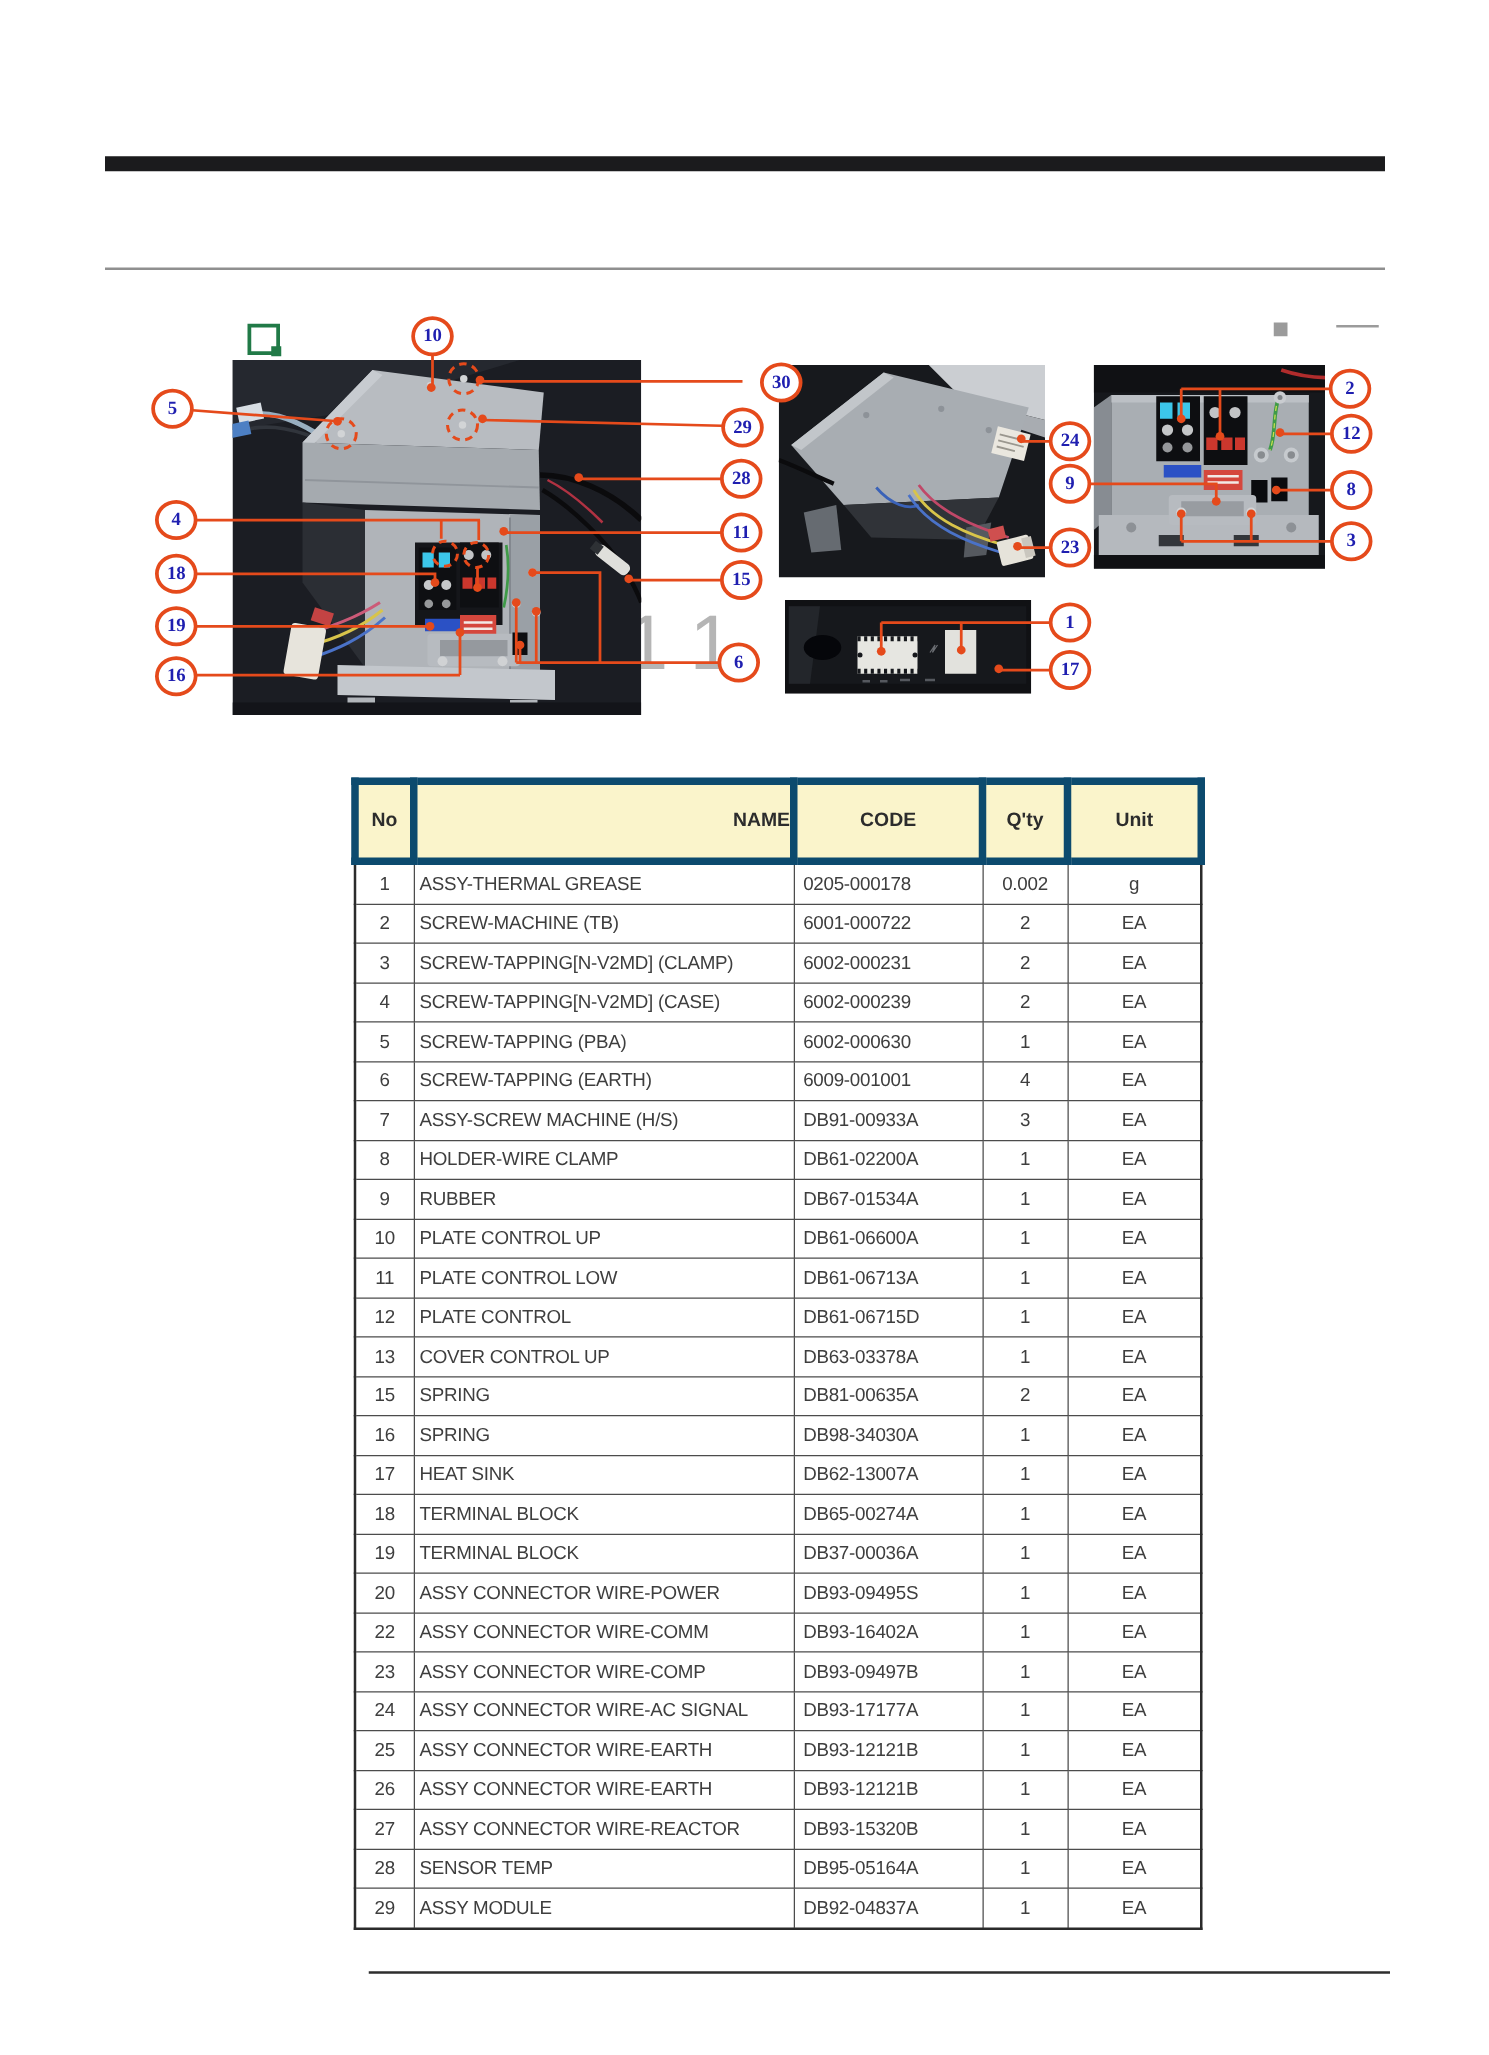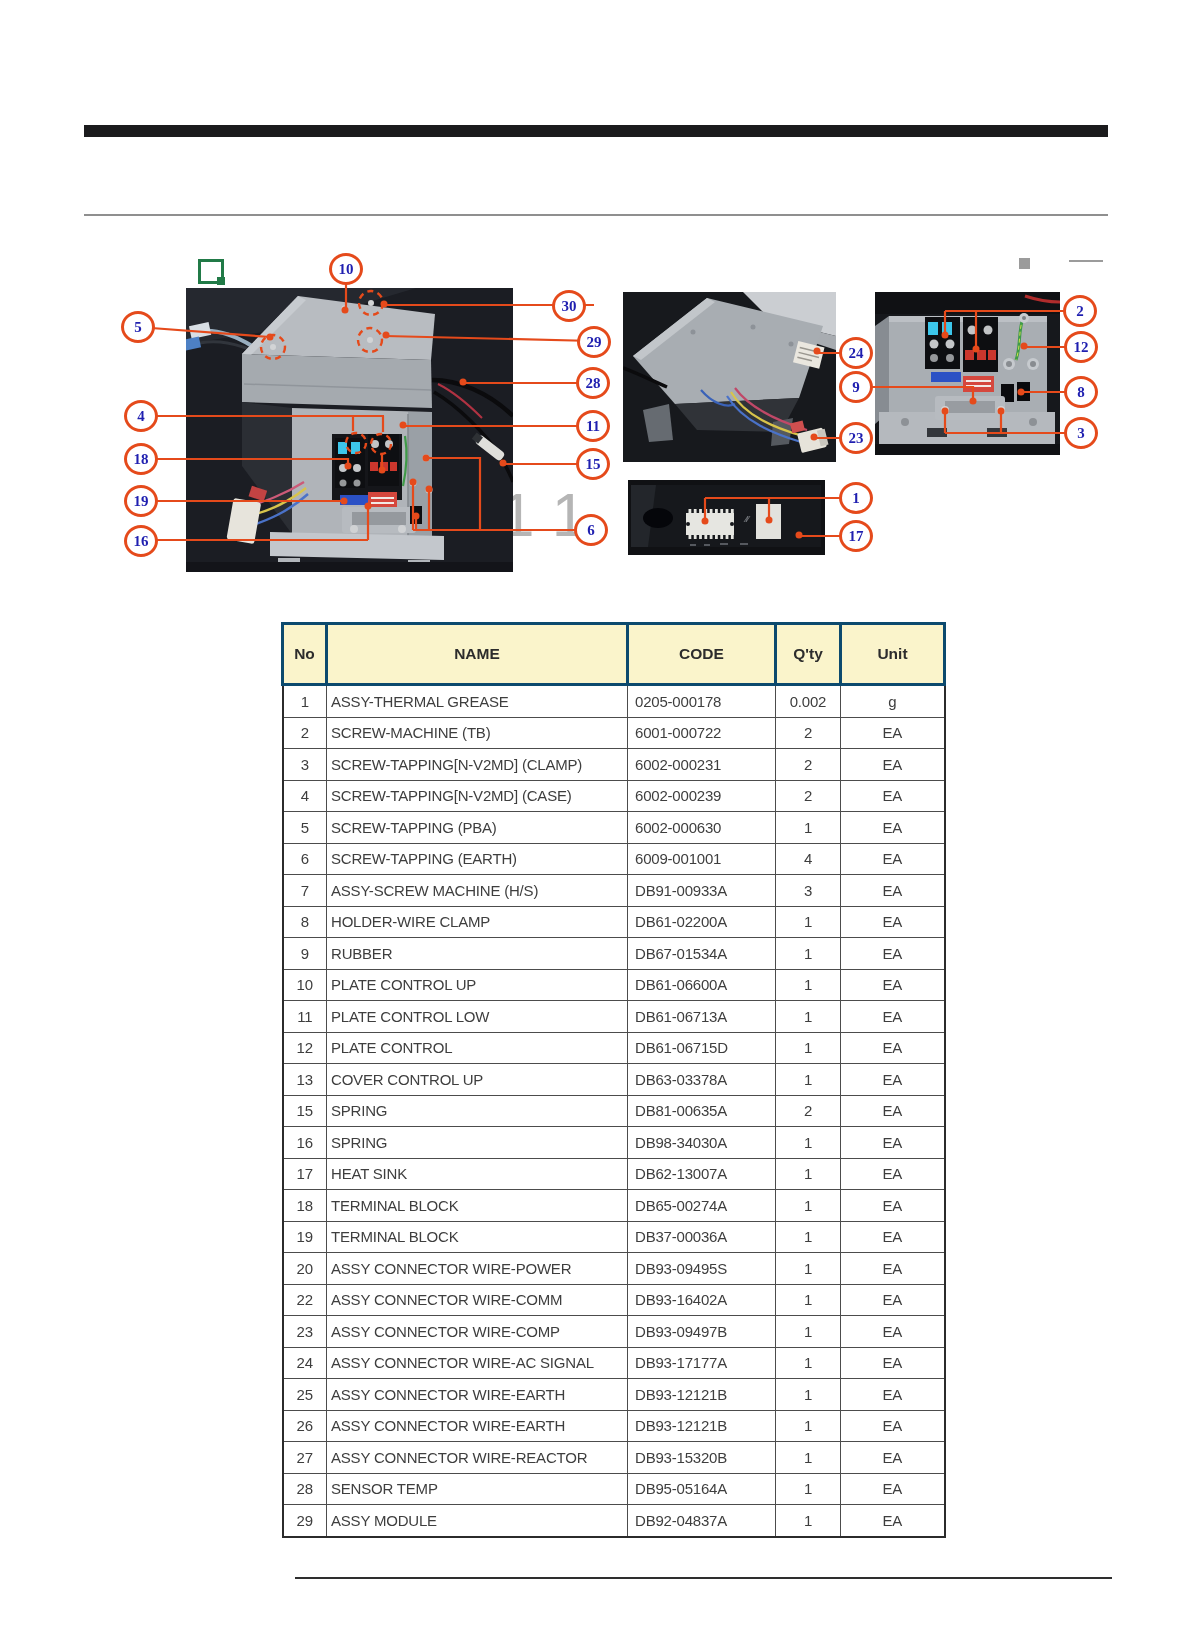--- a/index.html
+++ b/index.html
@@ -28,28 +28,28 @@
   
   .bubble{position:absolute;width:34px;height:32px;border-radius:50%;
           border:3px solid var(--accent);background:#fff;box-sizing:border-box;
           display:flex;align-items:center;justify-content:center;z-index:6;
           font-family:"Liberation Serif",serif;font-weight:bold;font-size:15px;
           color:var(--num);}
   
   #parts{position:absolute;left:281px;top:622px;width:647px;border-collapse:collapse;
          table-layout:fixed;border:2px solid #2b2b2b;}
   #parts th{background:var(--hdr);height:58px;font-size:15.5px;font-weight:bold;color:#2c2c2c;
-            border:3px solid #0c4a6e;padding:0;}
+            border:6px solid #0c4a6e;padding:0;}
   #parts td{height:30.5px;font-size:15px;color:#3e3e3e;border:1px solid #4c4c4c;
             padding:0 4px;text-align:center;white-space:nowrap;overflow:hidden;
             letter-spacing:-0.2px;}
   #parts td.c-name{text-align:left;}
   #parts td.c-code{text-align:left;padding-left:7px;}
   #parts th:nth-child(1){width:41px;}
-  #parts th:nth-child(2){width:298px;}
+  #parts th:nth-child(2){width:298px;text-align:right;}
   #parts th:nth-child(3){width:145px;}
   #parts th:nth-child(4){width:62px;margin-top:24px;}
   #parts th:nth-child(5){width:101px;}
 </style>
 </head>
 <body>
 
 <div id="page">
 
   <div class="abs" id="top-bar"></div>
@@ -294,21 +294,21 @@
       <circle cx="1024" cy="346" r="3.5"></circle>
         <circle cx="1021" cy="392" r="3.5"></circle>
       <circle cx="945" cy="411" r="3.5"></circle>
         <circle cx="1001" cy="411" r="3.5"></circle>
     </g>
   </svg>
 
   <div id="callouts">
       <div class="bubble" style="left: 329px; top: 253px;">10</div>
       <div class="bubble" style="left: 121px; top: 311px;">5</div>
-      <div class="bubble" style="left: 552px; top: 290px;">30</div>
+      <div class="bubble" style="left: 608px; top: 290px;">30</div>
       <div class="bubble" style="left: 577px; top: 326px;">29</div>
       <div class="bubble" style="left: 576px; top: 367px;">28</div>
       <div class="bubble" style="left: 124px; top: 400px;">4</div>
       <div class="bubble" style="left: 576px; top: 410px;">11</div>
       <div class="bubble" style="left: 124px; top: 443px;">18</div>
       <div class="bubble" style="left: 576px; top: 448px;">15</div>
       <div class="bubble" style="left: 124px; top: 485px;">19</div>
       <div class="bubble" style="left: 124px; top: 525px;">16</div>
       <div class="bubble" style="left: 574px; top: 514px;">6</div>
       <div class="bubble" style="left: 839px; top: 337px;">24</div>

